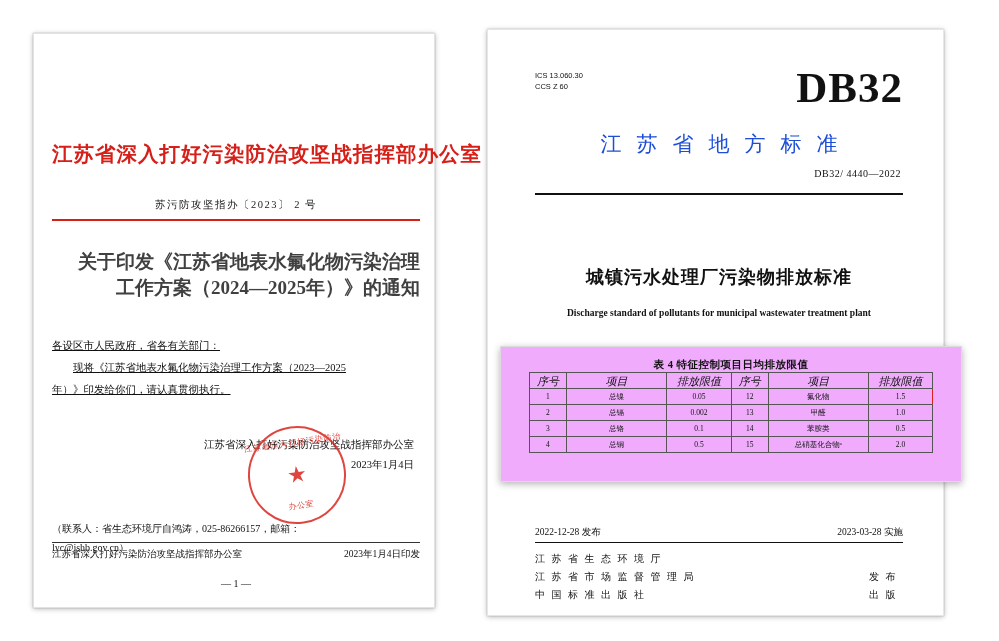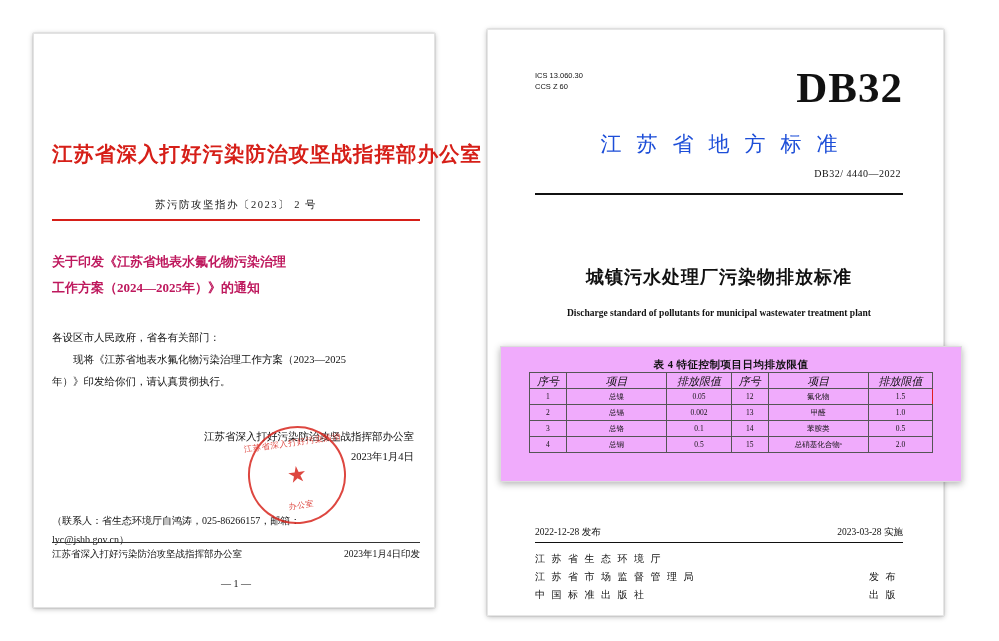--- a/index.html
+++ b/index.html
@@ -52,31 +52,32 @@
     letter-spacing: 1.5px;
   }
   .red-rule {
     margin-top: 7px;
     height: 1.5px;
     background: #d61f18;
     width: 100%;
   }
   .doc-heading {
     margin-top: 28px;
-    text-align: left;
-    font-size: 13px;
+    text-align: right;
+    font-size: 19px;
     font-weight: bold;
     line-height: 26px;
-    color: #be185d;
+    color: #404040;
   }
   .body-block {
-    margin-top: 26px;
+    margin-top: 34px;
     font-size: 10.5px;
     line-height: 22px;
     color: #111;
+    text-decoration: underline;
   }
   .body-block p { margin: 0; }
   .indent2 { text-indent: 21px; }
   .signature {
     margin-top: 34px;
     text-align: right;
     font-size: 10.5px;
     line-height: 20px;
     color: #111;
     padding-right: 6px;

